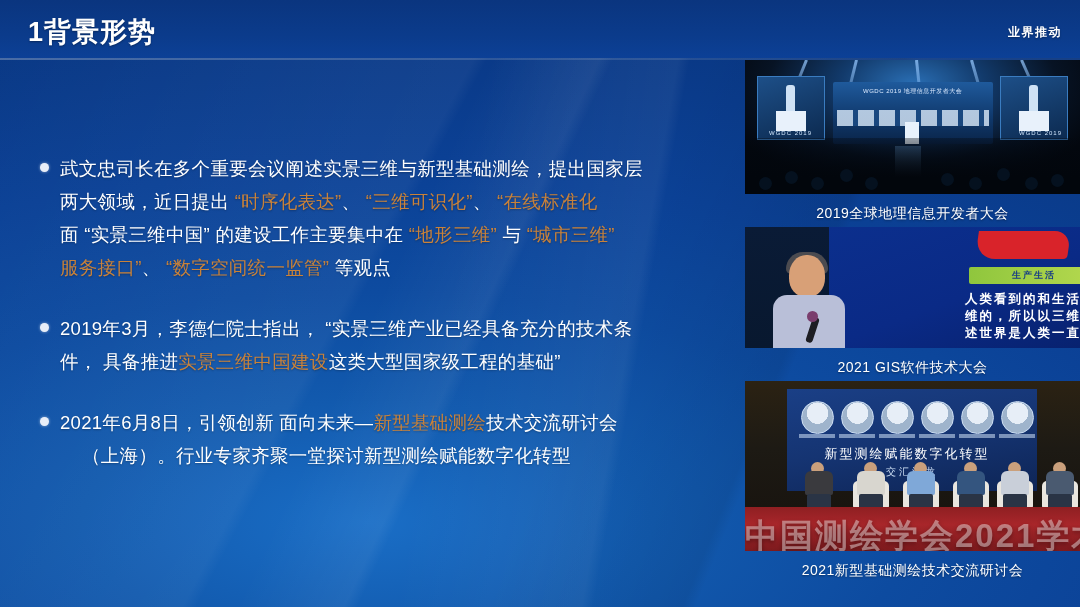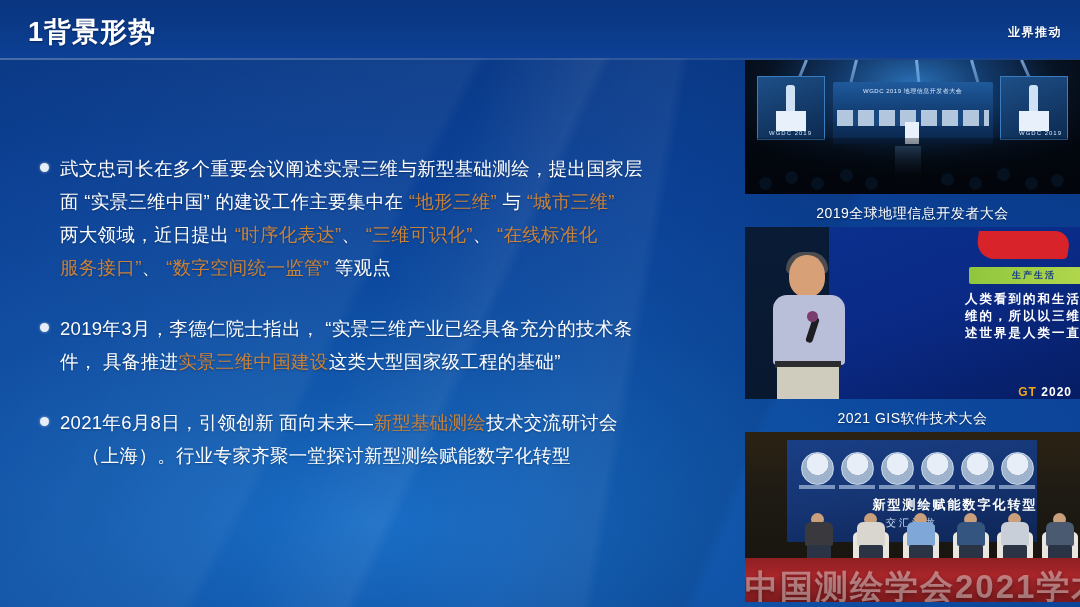--- a/index.html
+++ b/index.html
@@ -77,21 +77,21 @@
   .p1 .stagetxt{position:absolute;left:118px;top:27px;font-size:6px;color:#dbeaff;letter-spacing:.5px;}
   .p1 .panelrow{position:absolute;left:92px;top:50px;width:152px;height:16px;
      background:repeating-linear-gradient(90deg,#cfe0f2 0 16px,#1b4a82 16px 21px);opacity:.85;}
   .p1 .podium{position:absolute;left:160px;top:62px;width:14px;height:22px;background:#e9f2fc;}
   .p1 .audience{position:absolute;left:0;bottom:0;width:335px;height:56px;
      background:linear-gradient(180deg,rgba(3,8,16,.35),#02060c 70%);}
   .p1 .head{position:absolute;bottom:4px;width:13px;height:13px;border-radius:50%;background:#05111f;}
   .p1 .aisle{position:absolute;left:150px;bottom:0;width:26px;height:48px;
      background:linear-gradient(180deg,rgba(120,180,240,.45),rgba(120,180,240,0));}
   
-  .p2{height:172px;background:linear-gradient(180deg,#0a1b36 0%,#08182f 100%);}
+  .p2{height:121px;background:linear-gradient(180deg,#0a1b36 0%,#08182f 100%);}
   .p2 .screen{position:absolute;left:84px;top:0;width:251px;height:172px;
      background:linear-gradient(160deg,#0b2f8d 0%,#0a2a86 45%,#061d63 100%);}
   .p2 .redshape{position:absolute;left:148px;top:4px;width:92px;height:28px;background:#d9232a;
      border-radius:0 16px 4px 20px;transform:skewX(-8deg);}
   .p2 .greenbar{position:absolute;left:140px;top:40px;width:130px;height:17px;
      background:linear-gradient(90deg,#8fc63d,#b6d94f);border-radius:2px;}
   .p2 .greenbar span{display:block;text-align:center;font-size:9px;font-weight:bold;color:#163d86;line-height:17px;letter-spacing:2px;}
   .p2 .slidetxt{position:absolute;left:136px;top:64px;width:196px;color:#ffffff;
      font-size:12.5px;font-weight:bold;line-height:17px;letter-spacing:2px;text-align:left;}
   .p2 .gtc{position:absolute;right:8px;bottom:0;font-size:12px;font-weight:bold;color:#ffffff;letter-spacing:1px;}
@@ -106,21 +106,21 @@
   .p2 .michead{position:absolute;left:36px;top:56px;width:11px;height:11px;border-radius:50%;background:#7a3d6d;}
   
   .p3{height:170px;background:linear-gradient(180deg,#2b2213 0%,#1d1a14 40%,#16110c 100%);}
   .p3 .bigscreen{position:absolute;left:42px;top:8px;width:250px;height:102px;
      background:linear-gradient(170deg,#1a3f86 0%,#153472 50%,#0e2556 100%);}
   .p3 .avatars{position:absolute;left:8px;top:12px;width:234px;height:40px;}
   .p3 .av{position:absolute;top:0;width:31px;height:31px;border-radius:50%;
      background:radial-gradient(circle at 50% 36%,#e7eef7 0 42%,#9fb4cc 43% 100%);border:1.5px solid #cfe0f5;}
   .p3 .avname{position:absolute;top:33px;width:36px;height:4px;background:rgba(210,228,250,.55);}
   .p3 .s3t1{position:absolute;left:0;top:56px;width:240px;text-align:center;
-     color:#ffffff;font-size:13px;font-weight:bold;letter-spacing:2px;margin-left:48px;}
+     color:#ffffff;font-size:13px;font-weight:normal;letter-spacing:2px;}
   .p3 .s3t2{position:absolute;left:0;top:76px;width:250px;text-align:center;
      color:#cfe0f5;font-size:10px;letter-spacing:3px;}
   .p3 .stagefloor{position:absolute;left:0;bottom:0;width:335px;height:44px;
      background:linear-gradient(180deg,#8f1f22 0%,#a8262a 40%,#7c1a1d 100%);}
   .p3 .guest{position:absolute;bottom:40px;}
   .p3 .gchair{position:absolute;bottom:0;width:36px;height:30px;border-radius:5px;background:#e9e6df;}
   .p3 .ghead{position:absolute;left:11px;bottom:36px;width:13px;height:13px;border-radius:50%;background:#caa07c;}
   .p3 .gtorso{position:absolute;left:4px;bottom:16px;width:28px;height:24px;border-radius:6px 6px 2px 2px;}
   .p3 .gleg{position:absolute;left:6px;bottom:0;width:24px;height:17px;background:#2a3445;border-radius:2px;}
   .p3 .moder{position:absolute;left:58px;bottom:40px;}
@@ -139,22 +139,22 @@
   <div class="header-rule"></div>
 
   <div class="page-title">1背景形势</div>
   <div class="section-tag">业界推动</div>
 
   <div class="body" id="bullet-list">
       <div class="bullet">
         <span class="dot"></span>
         <div class="btext">
           <div><span>武文忠司长在多个重要会议阐述实景三维与新型基础测绘，提出国家层</span></div>
+          <div><span>两大领域，近日提出 </span><span class="hl">“时序化表达”</span><span>、 </span><span class="hl">“三维可识化”</span><span>、 </span><span class="hl">“在线标准化</span></div>
           <div><span>面 “实景三维中国” 的建设工作主要集中在 </span><span class="hl">“地形三维”</span><span> 与 </span><span class="hl">“城市三维”</span></div>
-          <div><span>两大领域，近日提出 </span><span class="hl">“时序化表达”</span><span>、 </span><span class="hl">“三维可识化”</span><span>、 </span><span class="hl">“在线标准化</span></div>
           <div><span class="hl">服务接口”</span><span>、 </span><span class="hl">“数字空间统一监管”</span><span> 等观点</span></div>
         </div>
       </div>
       <div class="bullet">
         <span class="dot"></span>
         <div class="btext">
           <div><span>2019年3月，李德仁院士指出， “实景三维产业已经具备充分的技术条</span></div>
           <div><span>件， 具备推进</span><span class="hl">实景三维中国建设</span><span>这类大型国家级工程的基础”</span></div>
         </div>
       </div>

